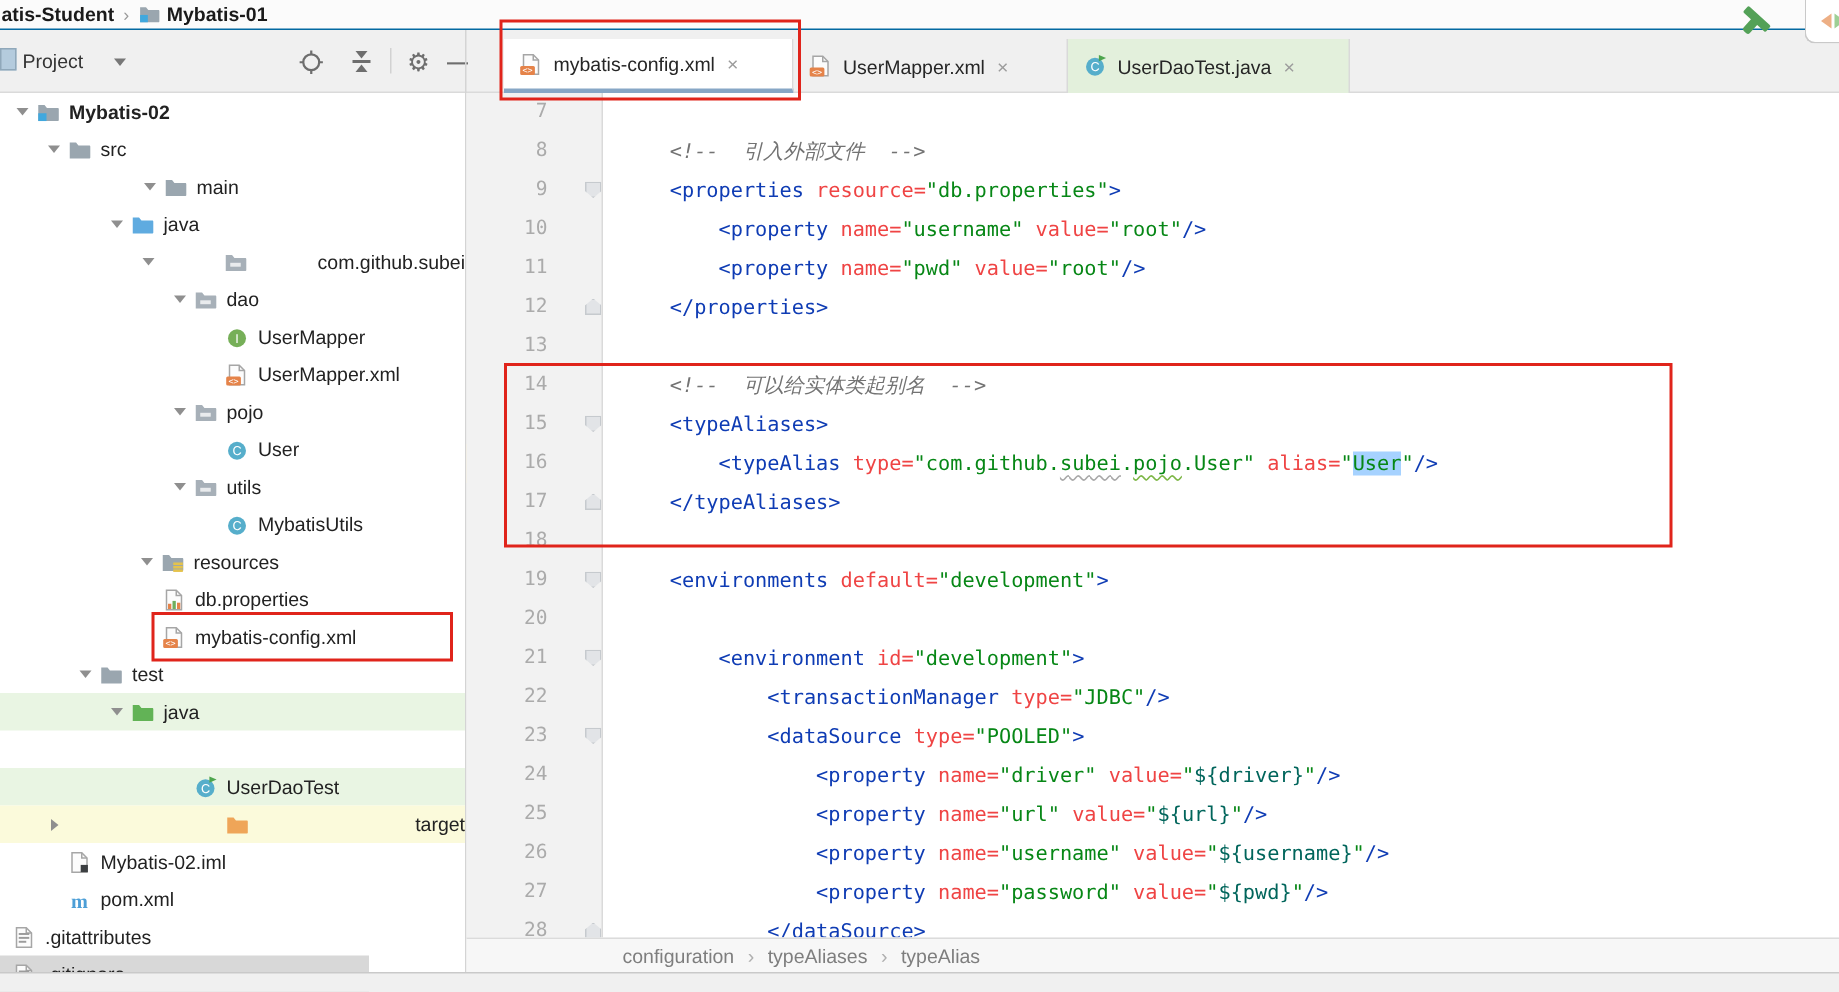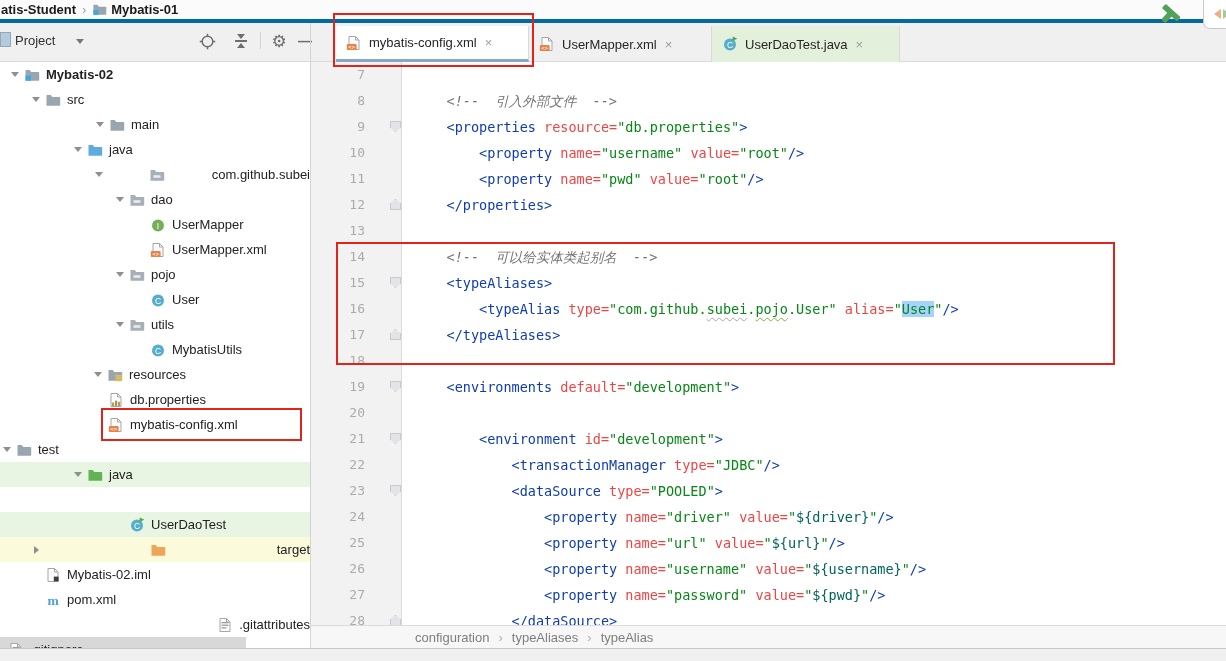--- a/index.html
+++ b/index.html
@@ -1,20 +1,20 @@
 <!DOCTYPE html>
 <html><head>
 <meta charset="utf-8">
 <style>
   html,body{margin:0;padding:0;background:#e8e8e8}
   .win{position:relative;width:1226px;height:661px;background:#fff;overflow:hidden;
        font-family:"Liberation Sans",sans-serif;-webkit-font-smoothing:antialiased}
   
   .titlebar{position:absolute;left:0;top:0;width:100%;height:19px;background:#FBFBFB;
-            border-bottom:4px solid #0369a1;display:flex;align-items:center;
+            border-bottom:1px solid #0369a1;display:flex;align-items:center;
             font-size:13px;font-weight:bold;color:#1a1a1a;z-index:3}
   .tsep{font-weight:normal;color:#9a9a9a;margin:0 6px;font-size:12px}
   .mod-ico{display:inline-flex;width:15px;height:15px;margin-right:4px}
   .hammer{position:absolute;left:1157px;top:0px;z-index:4}
   .floatbox{position:absolute;left:1203px;top:0;width:23px;height:28px;background:#fff;
             border:1px solid #C9C9C9;border-top:none;border-right:none;border-radius:0 0 0 7px;
             z-index:4;display:flex;align-items:center;justify-content:flex-end;overflow:hidden}
   .tri-l{width:0;height:0;border-top:5px solid transparent;border-bottom:5px solid transparent;
          border-right:7px solid #EDAF85;margin-right:2px}
   .tri-r{width:0;height:0;border-top:5px solid transparent;border-bottom:5px solid transparent;
@@ -292,21 +292,21 @@
         <span class="ticon">
           <svg width="16" height="16" viewBox="0 0 16 16">
             <path d="M3 1.5h6.5L13 5v9.5H3z" fill="#FCFCFC" stroke="#A6A6A6"></path>
             <path d="M9.5 1.5V5H13" fill="none" stroke="#A6A6A6"></path>
             <rect x="0.8" y="9" width="9.8" height="6" rx="1" fill="#E58349"></rect>
             <text x="5.7" y="13.7" text-anchor="middle" font-size="5.6" fill="#fff" font-family="DejaVu Sans Mono,monospace">&lt;&gt;</text>
           </svg>
         </span>
         <span>mybatis-config.xml</span>
       </div>
-      <div class="trow" style="top: 375px; ">
+      <div class="trow" style="top: 375px; padding-left: 50px;">
         <span class="chev d"></span>
         <span class="ticon">
           <svg width="16" height="16" viewBox="0 0 16 16">
             <path d="M1.5 3h4.2l1.6 2h7.2c.4 0 .7.3.7.7V13c0 .4-.3.7-.7.7H1.5z" fill="#9AA6AF"></path>
           </svg>
         </span>
         <span>test</span>
       </div>
       <div class="trow bg-green" style="top: 400px; padding-left: 71px;">
         <span class="chev d"></span>
@@ -347,21 +347,21 @@
         <span>Mybatis-02.iml</span>
       </div>
       <div class="trow" style="top: 525px; padding-left: 45px;">
         <span class="ticon">
           <svg width="16" height="16" viewBox="0 0 16 16">
             <text x="8" y="13" text-anchor="middle" font-size="13.5" font-weight="bold" fill="#4D9FD7" font-family="Liberation Serif,serif">m</text>
           </svg>
         </span>
         <span>pom.xml</span>
       </div>
-      <div class="trow" style="top: 550px; padding-left: 8px; justify-content: flex-end;">
+      <div class="trow" style="top: 550px; padding-left: 8px;">
         <span class="ticon">
           <svg width="16" height="16" viewBox="0 0 16 16">
             <path d="M3 1.5h6.5L13 5v9.5H3z" fill="#FCFCFC" stroke="#A6A6A6"></path>
             <path d="M9.5 1.5V5H13" fill="none" stroke="#A6A6A6"></path>
             <rect x="4.5" y="5" width="7" height="1.3" fill="#9C9C9C"></rect>
             <rect x="4.5" y="7.6" width="7" height="1.3" fill="#9C9C9C"></rect>
             <rect x="4.5" y="10.2" width="5" height="1.3" fill="#9C9C9C"></rect>
           </svg>
         </span>
         <span>.gitattributes</span>

